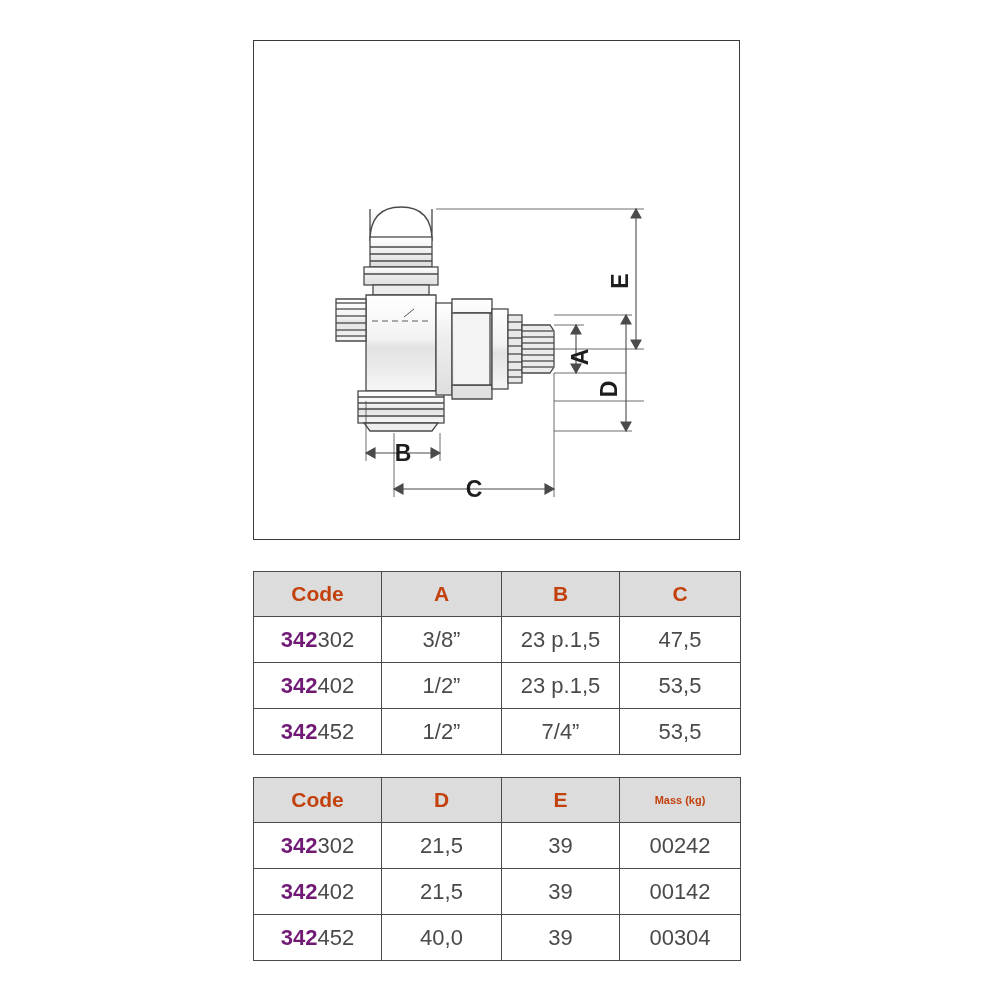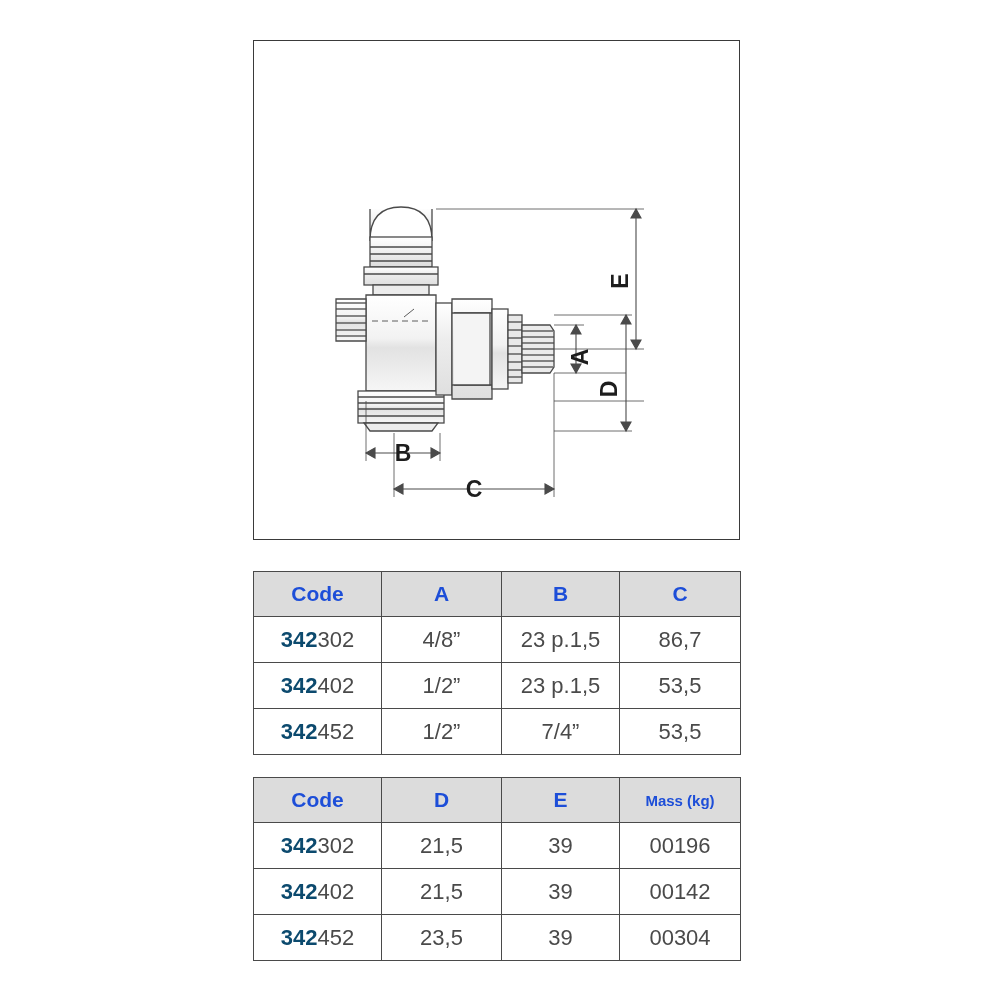--- a/index.html
+++ b/index.html
@@ -44,36 +44,36 @@
     vertical-align: middle;
     padding: 0;
     font-weight: normal;
     color: #333333;
   }
   .spec-table thead th {
     background: #dcdcdc;
     font-weight: bold;
     font-size: 21px;
     height: 44px;
-    color: #1d4ed8;
+    color: #c2410c;
   }
   .spec-table thead th.small {
-    font-size: 15px;
+    font-size: 11px;
   }
   .spec-table tbody td {
     height: 45px;
     font-size: 22px;
     color: #4a4a4a;
   }
   .code-cell {
     font-size: 22px;
     color: #555555;
   }
   .code-cell b {
-    color: #0c4a6e;
+    color: #701a75;
     font-weight: bold;
   }
 
   #table-abc { left: 253px; top: 571px; width: 487px; }
   #table-de  { left: 253px; top: 777px; width: 487px; }
 
   
   .col-code { width: 128px; }
   .col-a { width: 120px; }
   .col-b { width: 118px; }
@@ -219,23 +219,23 @@
     <tr>
       <th>Code</th>
       <th>A</th>
       <th>B</th>
       <th>C</th>
     </tr>
   </thead>
   <tbody>
     <tr>
       <td class="code-cell"><b>342</b><span>302</span></td>
-      <td>4/8”</td>
+      <td>3/8”</td>
       <td>23 p.1,5</td>
-      <td>86,7</td>
+      <td>47,5</td>
     </tr>
     <tr>
       <td class="code-cell"><b>342</b><span>402</span></td>
       <td>1/2”</td>
       <td>23 p.1,5</td>
       <td>53,5</td>
     </tr>
     <tr>
       <td class="code-cell"><b>342</b><span>452</span></td>
       <td>1/2”</td>
@@ -258,28 +258,28 @@
       <th>D</th>
       <th>E</th>
       <th class="small">Mass (kg)</th>
     </tr>
   </thead>
   <tbody>
     <tr>
       <td class="code-cell"><b>342</b><span>302</span></td>
       <td>21,5</td>
       <td>39</td>
-      <td>00196</td>
+      <td>00242</td>
     </tr>
     <tr>
       <td class="code-cell"><b>342</b><span>402</span></td>
       <td>21,5</td>
       <td>39</td>
       <td>00142</td>
     </tr>
     <tr>
       <td class="code-cell"><b>342</b><span>452</span></td>
-      <td>23,5</td>
+      <td>40,0</td>
       <td>39</td>
       <td>00304</td>
     </tr>
   </tbody>
 </table>
 
 </body></html>

